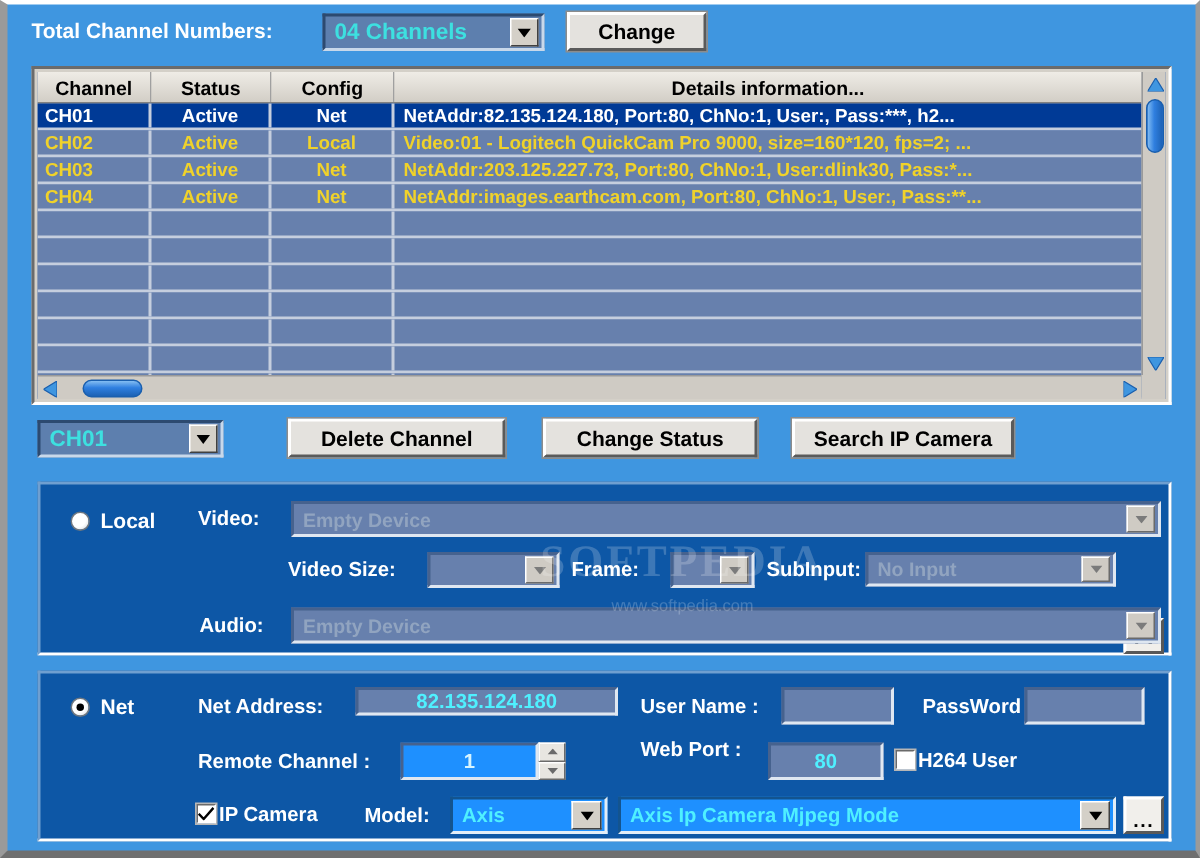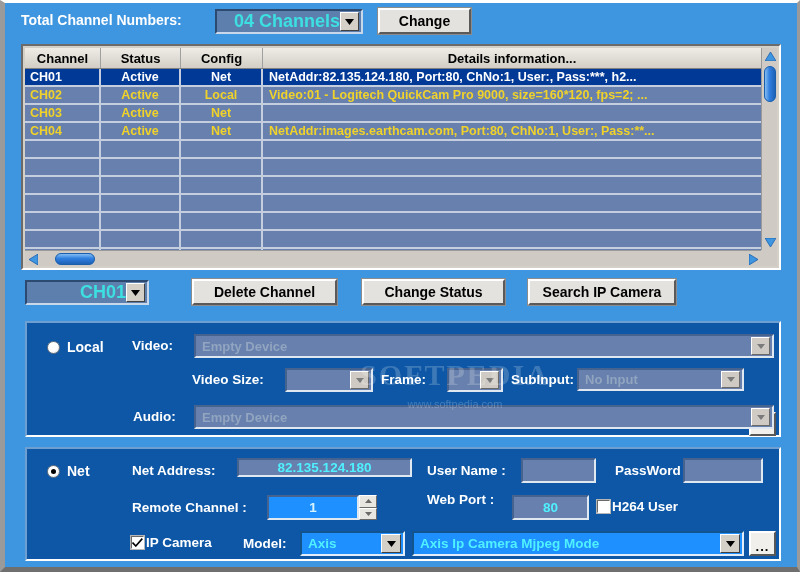--- a/index.html
+++ b/index.html
@@ -46,26 +46,25 @@
     box-sizing: border-box;
     background: #5d7fae;
     border: 2px solid;
     border-color: #2c4a70 #c8d8ea #c8d8ea #2c4a70;
     display: flex;
     align-items: center;
   }
   .combo .combo-text {
     flex: 1;
     padding-left: 6px;
-    font-size: 18px;
+    font-size: 15px;
     font-weight: bold;
     color: #3de0e0;
     white-space: nowrap;
     overflow: hidden;
-    text-align: right;
   }
   .combo .combo-arrow {
     width: 17px;
     height: calc(100% - 4px);
     margin-right: 2px;
     background: #d4d0c8;
     border: 1px solid;
     border-color: #ffffff #404040 #404040 #ffffff;
     display: flex;
     align-items: center;
@@ -501,20 +500,21 @@
         <div class="trow">
           <div class="td c1">CH02</div>
           <div class="td c2">Active</div>
           <div class="td c3">Local</div>
           <div class="td c4">Video:01 - Logitech QuickCam Pro 9000, size=160*120, fps=2;  ...</div>
         </div>
         <div class="trow">
           <div class="td c1">CH03</div>
           <div class="td c2">Active</div>
           <div class="td c3">Net</div>
+          <div class="td c4">NetAddr:203.125.227.73, Port:80, ChNo:1, User:dlink30, Pass:*...</div>
         </div>
         <div class="trow">
           <div class="td c1">CH04</div>
           <div class="td c2">Active</div>
           <div class="td c3">Net</div>
           <div class="td c4">NetAddr:images.earthcam.com, Port:80, ChNo:1, User:, Pass:**...</div>
         </div>
 
         <div class="trow empty">
             <div class="td c1"></div>

